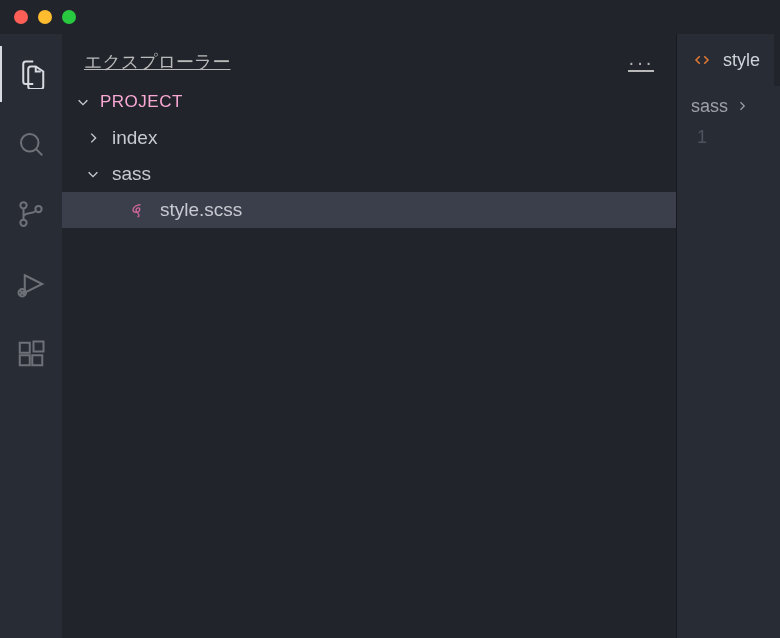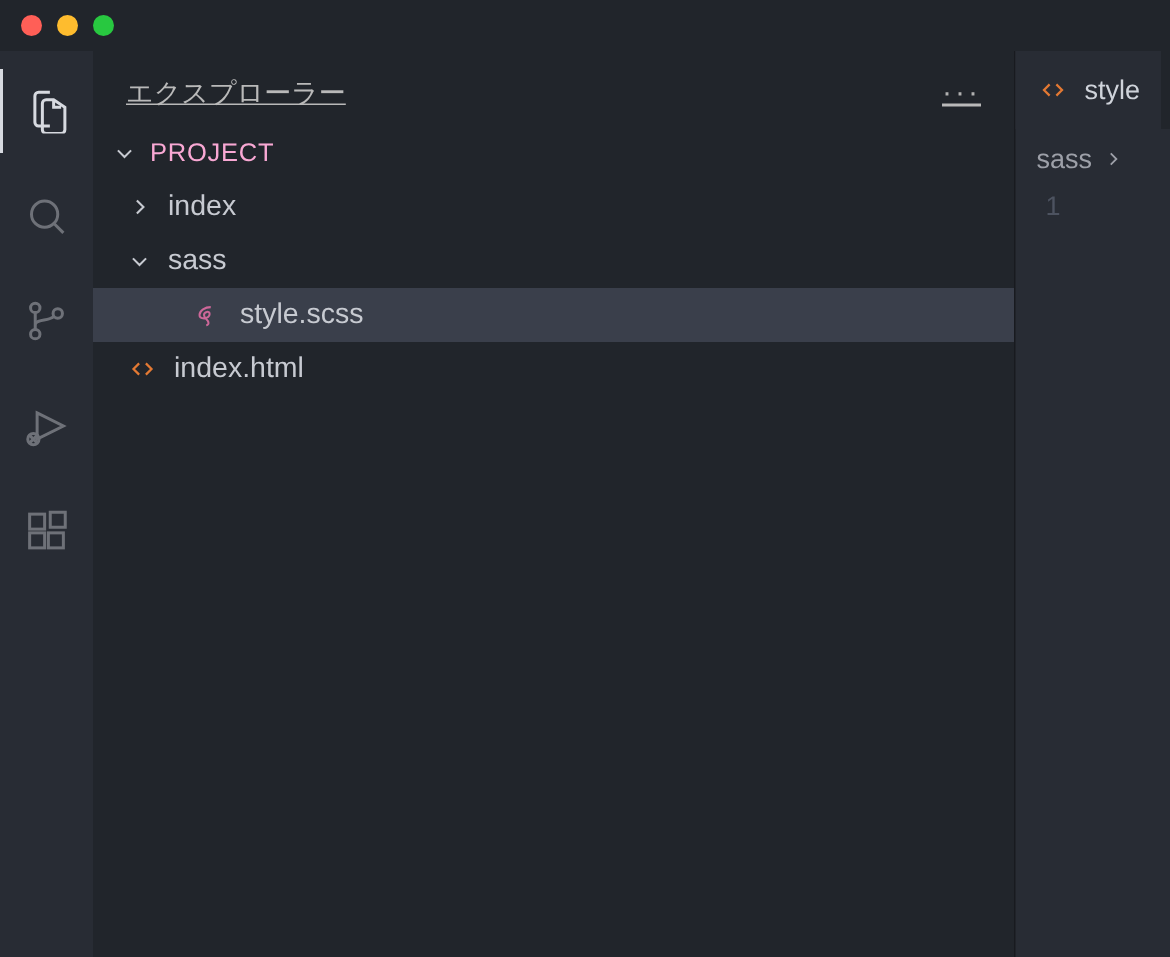--- a/index.html
+++ b/index.html
@@ -228,29 +228,20 @@
       <div class="tree-row depth-2 selected">
         <span class="chev"></span>
         <span class="file-icon">
           <svg viewBox="0 0 24 24" fill="none" stroke="#cd6799" stroke-width="1.8">
               <path d="M14 5c-5 0-10 3-10 7 0 2 2 3 4 3 3 0 5-2 5-4 0-3-5-2-5 1 0 3 4 4 4 7 0 1-1 2-2 2"></path>
             </svg>
         </span>
         <span>style.scss</span>
       </div>
 
-      <div class="tree-row depth-1">
-        <span class="file-icon" style="margin-left:0;">
-          <svg viewBox="0 0 24 24" fill="none" stroke="#e37933" stroke-width="2">
-              <polyline points="9,7 4,12 9,17"></polyline>
-              <polyline points="15,7 20,12 15,17"></polyline>
-            </svg>
-        </span>
-        <span>index.html</span>
-      </div>
 
     </div>
   </div>
 
   <div class="editor">
     <div class="tabbar">
       <div class="tab">
         <span class="file-icon">
           <svg viewBox="0 0 24 24" fill="none" stroke="#e37933" stroke-width="2">
               <polyline points="9,7 4,12 9,17"></polyline>

